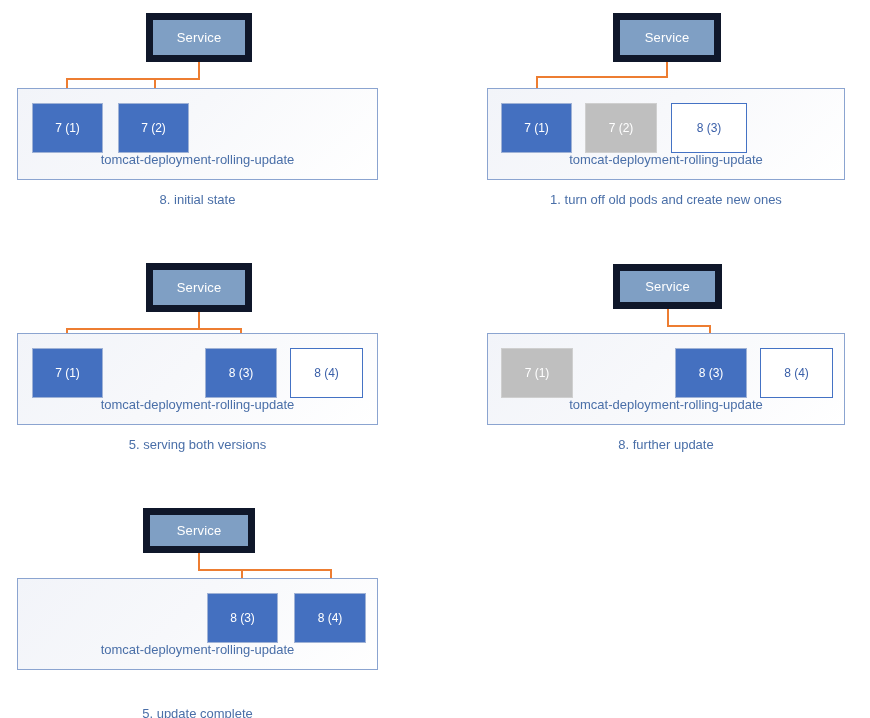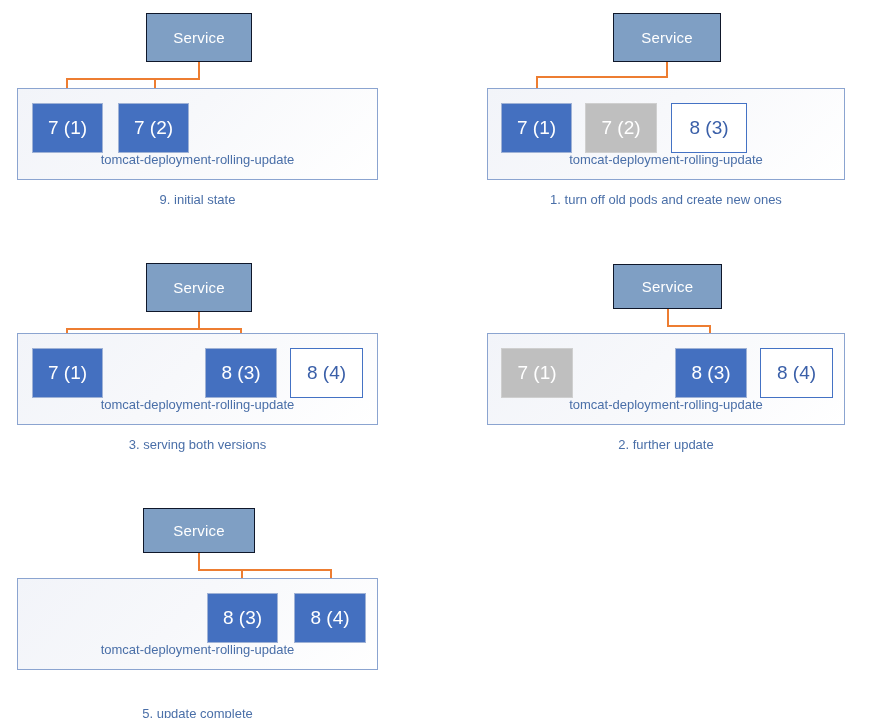--- a/index.html
+++ b/index.html
@@ -23,24 +23,24 @@
     height: 718px;
   }
   .panel {
     position: absolute;
   }
 
   
   .service-box {
     position: absolute;
     background: #7f9fc4;
-    border: 1px solid #0f172a;
+    border: 7px solid #0f172a;
     box-sizing: border-box;
     color: #ffffff;
-    font-size: 15px;
+    font-size: 13px;
     display: flex;
     align-items: center;
     justify-content: center;
     letter-spacing: 0.2px;
   }
 
   
   .deployment-box {
     position: absolute;
     box-sizing: border-box;
@@ -57,21 +57,21 @@
     font-size: 13px;
   }
 
   
   .pod {
     position: absolute;
     box-sizing: border-box;
     display: flex;
     align-items: center;
     justify-content: center;
-    font-size: 19px;
+    font-size: 12px;
   }
   .pod.blue {
     background: #4470c0;
     border: 1px solid #9fb2d6;
     color: #ffffff;
   }
   .pod.grey {
     background: #bfbfbf;
     border: 1px solid #cfcfcf;
     color: #ffffff;
@@ -123,21 +123,21 @@
     <div class="conn-v" style="left:154px; top:78px; height:18px;"></div>
     <div class="arrow-head" style="left:149px; top:94px;"></div>
 
     <div class="deployment-box" style="left:17px; top:88px; width:361px; height:92px;">
       <div class="deployment-label">tomcat-deployment-rolling-update</div>
     </div>
 
     <div class="pod blue" style="left:32px; top:103px; width:71px; height:50px;">7 (1)</div>
     <div class="pod blue" style="left:118px; top:103px; width:71px; height:50px;">7 (2)</div>
 
-    <div class="caption" style="left:17px; top:192px; width:361px;">9. initial state</div>
+    <div class="caption" style="left:17px; top:192px; width:361px;">8. initial state</div>
   </div>
 
   <div class="panel">
 
     <div class="service-box" style="left:613px; top:13px; width:108px; height:49px;">Service</div>
 
     <div class="conn-v" style="left:666px; top:62px; height:16px;"></div>
     <div class="conn-h" style="left:536px; top:76px; width:132px;"></div>
     <div class="conn-v" style="left:536px; top:76px; height:20px;"></div>
     <div class="arrow-head" style="left:531px; top:94px;"></div>
@@ -165,41 +165,41 @@
     <div class="arrow-head" style="left:235px; top:344px;"></div>
 
     <div class="deployment-box" style="left:17px; top:333px; width:361px; height:92px;">
       <div class="deployment-label">tomcat-deployment-rolling-update</div>
     </div>
 
     <div class="pod blue" style="left:32px; top:348px; width:71px; height:50px;">7 (1)</div>
     <div class="pod blue" style="left:205px; top:348px; width:72px; height:50px;">8 (3)</div>
     <div class="pod white" style="left:290px; top:348px; width:73px; height:50px;">8 (4)</div>
 
-    <div class="caption" style="left:17px; top:437px; width:361px;">3. serving both versions</div>
+    <div class="caption" style="left:17px; top:437px; width:361px;">5. serving both versions</div>
   </div>
 
   <div class="panel">
 
     <div class="service-box" style="left:613px; top:264px; width:109px; height:45px;">Service</div>
 
     <div class="conn-v" style="left:667px; top:309px; height:18px;"></div>
     <div class="conn-h" style="left:667px; top:325px; width:44px;"></div>
     <div class="conn-v" style="left:709px; top:325px; height:20px;"></div>
     <div class="arrow-head" style="left:704px; top:343px;"></div>
 
     <div class="deployment-box" style="left:487px; top:333px; width:358px; height:92px;">
       <div class="deployment-label">tomcat-deployment-rolling-update</div>
     </div>
 
     <div class="pod grey" style="left:501px; top:348px; width:72px; height:50px;">7 (1)</div>
     <div class="pod blue" style="left:675px; top:348px; width:72px; height:50px;">8 (3)</div>
     <div class="pod white" style="left:760px; top:348px; width:73px; height:50px;">8 (4)</div>
 
-    <div class="caption" style="left:487px; top:437px; width:358px;">2. further update</div>
+    <div class="caption" style="left:487px; top:437px; width:358px;">8. further update</div>
   </div>
 
   <div class="panel">
 
     <div class="service-box" style="left:143px; top:508px; width:112px; height:45px;">Service</div>
 
     <div class="conn-v" style="left:198px; top:553px; height:18px;"></div>
     <div class="conn-h" style="left:198px; top:569px; width:134px;"></div>
     <div class="conn-v" style="left:241px; top:569px; height:18px;"></div>
     <div class="arrow-head" style="left:236px; top:585px;"></div>

